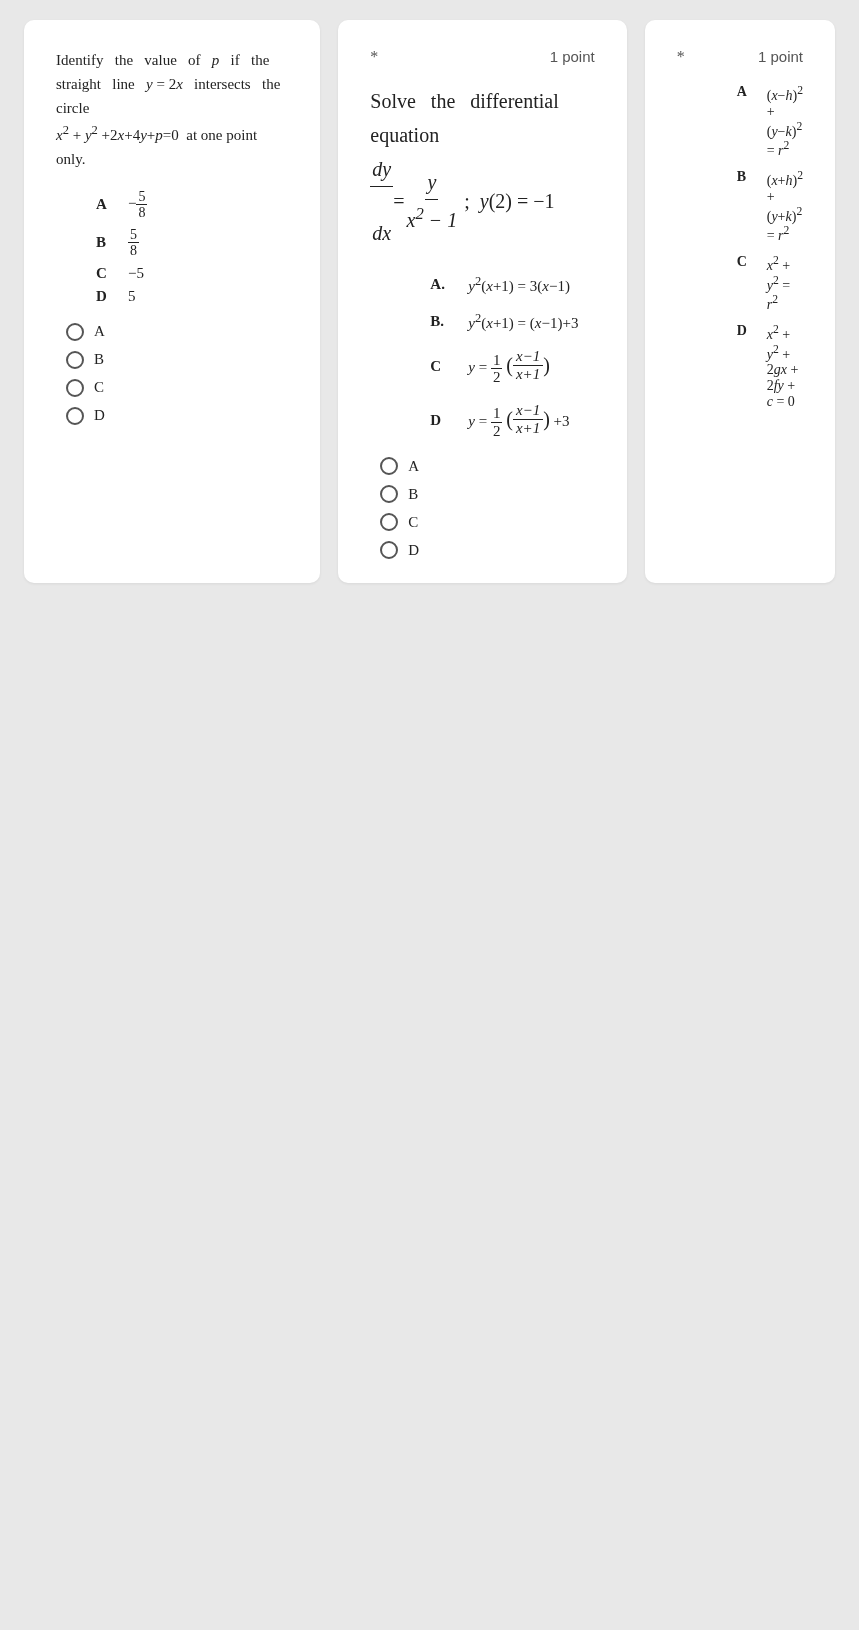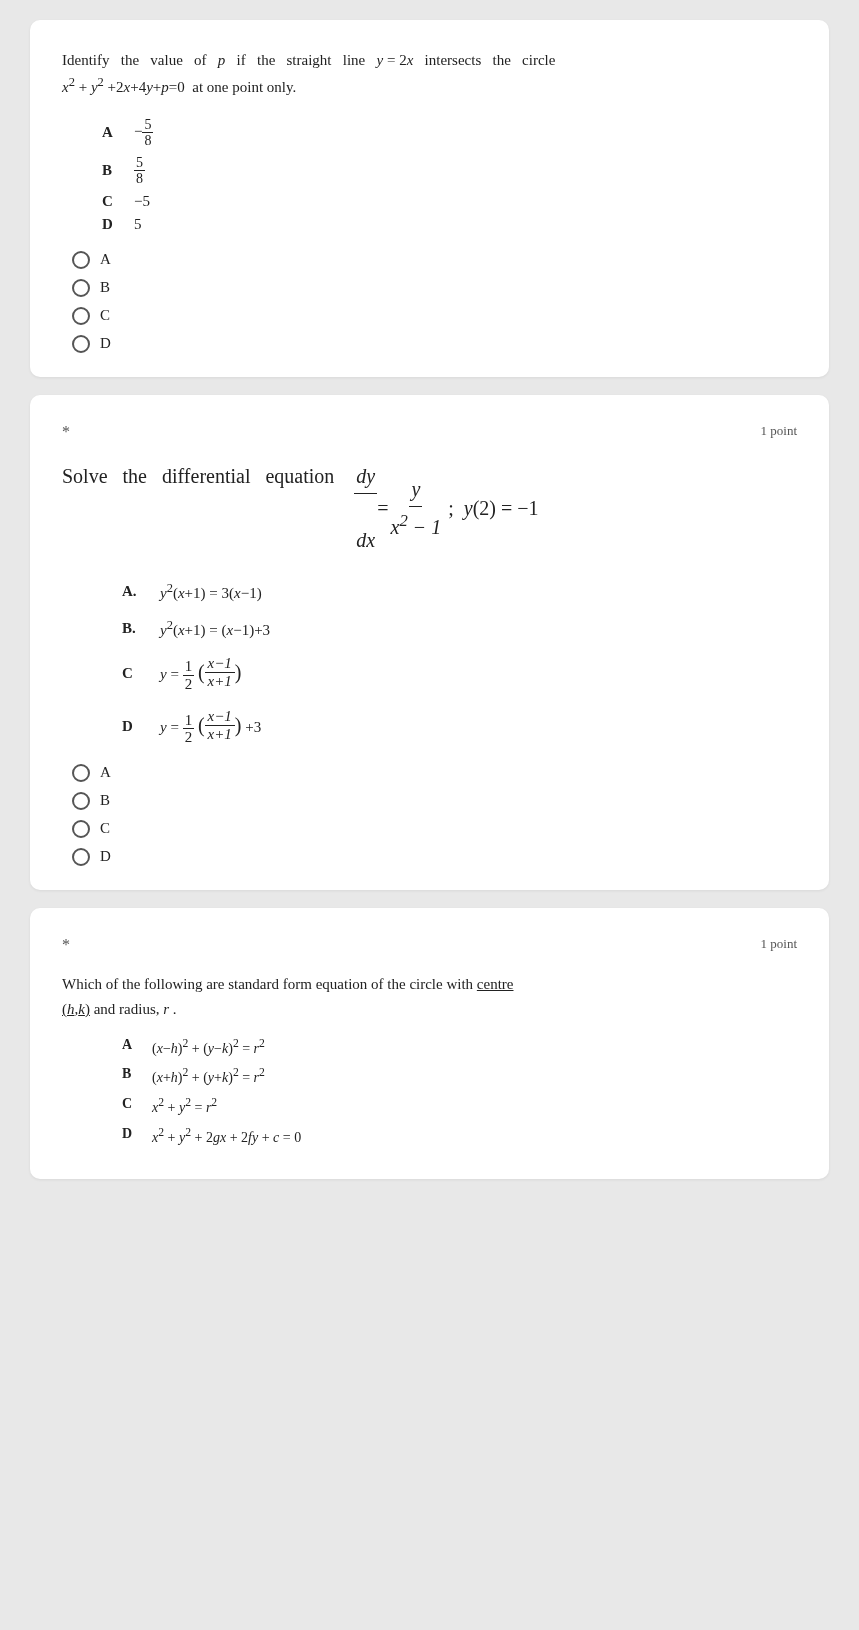--- a/index.html
+++ b/index.html
@@ -5,45 +5,45 @@
     * { box-sizing: border-box; margin: 0; padding: 0; }
     body {
       background: #e8e8e8;
       font-family: Georgia, 'Times New Roman', serif;
       font-size: 15px;
       color: #222;
       width: 859px;
       min-height: 1630px;
     }
     .page-container {
-      padding: 20px 30px;
-      display: flex;
-      flex-direction: column;
+      padding: 20px 24px;
+      display: flex;
+      flex-direction: row;
       gap: 18px;
     }
     .question-card {
       background: #fff;
       border-radius: 10px;
       padding: 28px 32px 24px 32px;
       box-shadow: 0 1px 3px rgba(0,0,0,0.07);
     }
     .card-header {
       display: flex;
       justify-content: space-between;
       align-items: flex-start;
       margin-bottom: 18px;
     }
     .star {
       font-size: 16px;
       color: #555;
     }
     .points {
-      font-size: 13px;
+      font-size: 15px;
       color: #555;
-      font-family: Liberation Serif, serif;
+      font-family: Liberation Sans, sans-serif;
     }
     .question-text {
       font-size: 15px;
       line-height: 1.6;
       margin-bottom: 18px;
       font-family: Georgia, serif;
     }
     .choices-table {
       margin: 0 0 18px 40px;
     }
@@ -293,24 +293,20 @@
       </div>
     </div>
   </div>
 
   <div class="question-card">
     <div class="card-header">
       <span class="star">*</span>
       <span class="points">1 point</span>
     </div>
 
-    <div class="q3-question">
-      Which of the following are standard form equation of the circle with <span class="underline">centre</span><br>
-      <span class="underline">(<em>h</em>,<em>k</em>)</span> and radius, <em>r</em> .
-    </div>
 
     <div class="q3-choices">
       <div class="q3-choice-row">
         <span class="q3-label">A</span>
         <span>(<em>x</em>−<em>h</em>)<sup>2</sup> + (<em>y</em>−<em>k</em>)<sup>2</sup> = <em>r</em><sup>2</sup></span>
       </div>
       <div class="q3-choice-row">
         <span class="q3-label">B</span>
         <span>(<em>x</em>+<em>h</em>)<sup>2</sup> + (<em>y</em>+<em>k</em>)<sup>2</sup> = <em>r</em><sup>2</sup></span>
       </div>

